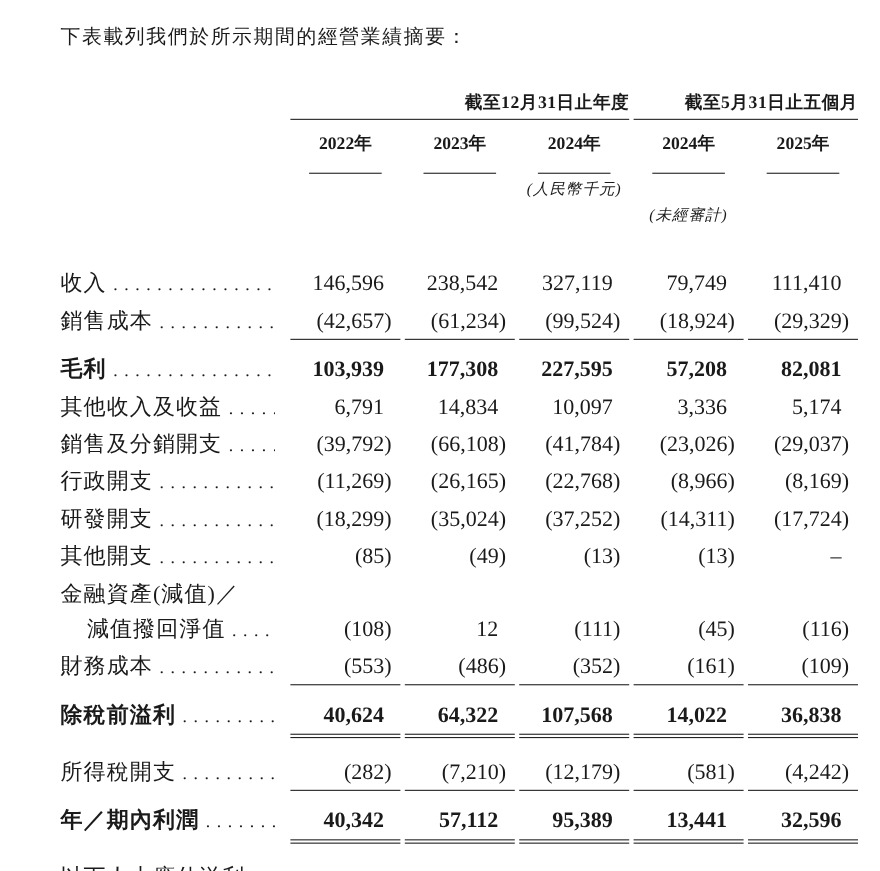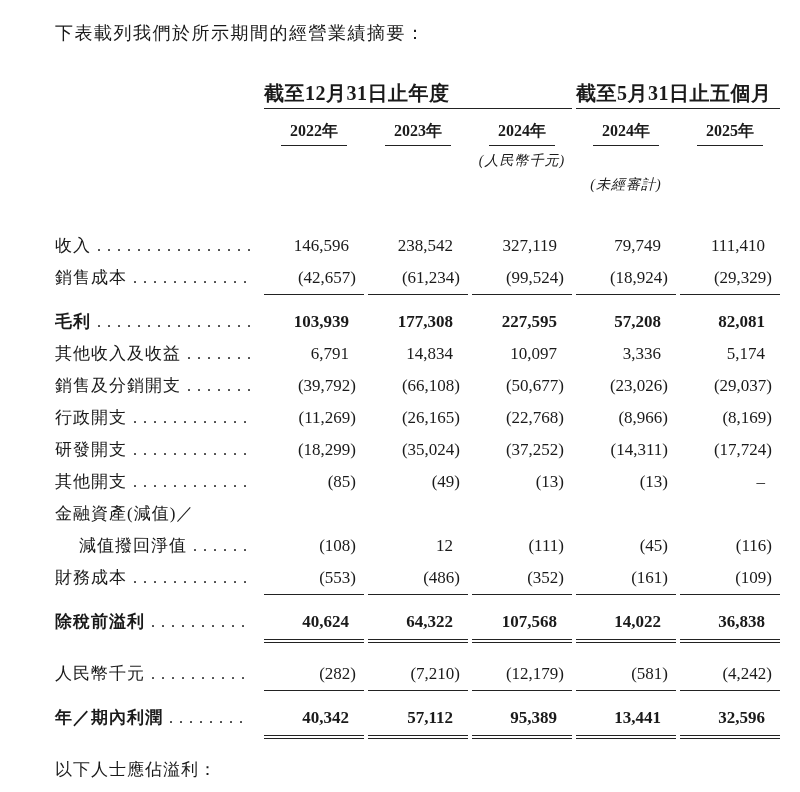--- a/index.html
+++ b/index.html
@@ -34,55 +34,55 @@
     display: grid;
     grid-template-columns: 205px repeat(5, 100px);
     column-gap: 4px;
     align-items: baseline;
   }
   .hdr-groups {
     grid-template-columns: 205px 308px 204px;
     align-items: end;
   }
   .group {
-    text-align: left;
+    text-align: right;
     font-weight: bold;
-    font-size: 20px;
+    font-size: 16px;
     letter-spacing: 0.5px;
     border-bottom: 1.5px solid #222;
     padding-bottom: 5px;
     line-height: 19px;
   }
   .yr {
     text-align: center;
     padding-top: 12px;
     font-size: 16px;
     font-weight: bold;
     line-height: 20px;
   }
   .yr span {
     display: inline-block;
     border-bottom: 1.5px solid #222;
-    padding: 0 9px 4px;
+    padding: 0 9px 16px;
   }
   .note-row { margin-top: 5px; }
   .note {
     font-style: italic;
     font-size: 14px;
     text-align: center;
     line-height: 19px;
     letter-spacing: 1px;
   }
   .note-unit  { grid-column: 4; text-align: center; }
   .note-audit { grid-column: 5; }
   #table-rows { margin-top: 32px; }
   .row {
     padding-top: 8px;
     line-height: 24px;
-    font-size: 17px;
+    font-size: 20px;
   }
   .row.mt1 { margin-top: 7px; }
   .row.mt2 { margin-top: 14px; }
   .row.bold { font-weight: bold; }
   .label-cell {
     display: flex;
     align-items: baseline;
     letter-spacing: 1px;
     white-space: nowrap;
   }
@@ -201,21 +201,21 @@
           <div class="num">3,336</div>
           <div class="num">5,174</div>
         </div>
         <div class="grid row">
           <div class="label-cell">
             <span>銷售及分銷開支</span>
             <span class="leader"></span>
           </div>
           <div class="num neg">(39,792)</div>
           <div class="num neg">(66,108)</div>
-          <div class="num neg">(50,677)</div>
+          <div class="num neg">(41,784)</div>
           <div class="num neg">(23,026)</div>
           <div class="num neg">(29,037)</div>
         </div>
         <div class="grid row">
           <div class="label-cell">
             <span>行政開支</span>
             <span class="leader"></span>
           </div>
           <div class="num neg">(11,269)</div>
           <div class="num neg">(26,165)</div>
@@ -278,21 +278,21 @@
             <span class="leader"></span>
           </div>
           <div class="num">40,624</div>
           <div class="num">64,322</div>
           <div class="num">107,568</div>
           <div class="num">14,022</div>
           <div class="num">36,838</div>
         </div>
         <div class="grid row u1 mt2">
           <div class="label-cell">
-            <span>人民幣千元</span>
+            <span>所得稅開支</span>
             <span class="leader"></span>
           </div>
           <div class="num neg">(282)</div>
           <div class="num neg">(7,210)</div>
           <div class="num neg">(12,179)</div>
           <div class="num neg">(581)</div>
           <div class="num neg">(4,242)</div>
         </div>
         <div class="grid row bold u2 mt1">
           <div class="label-cell">

